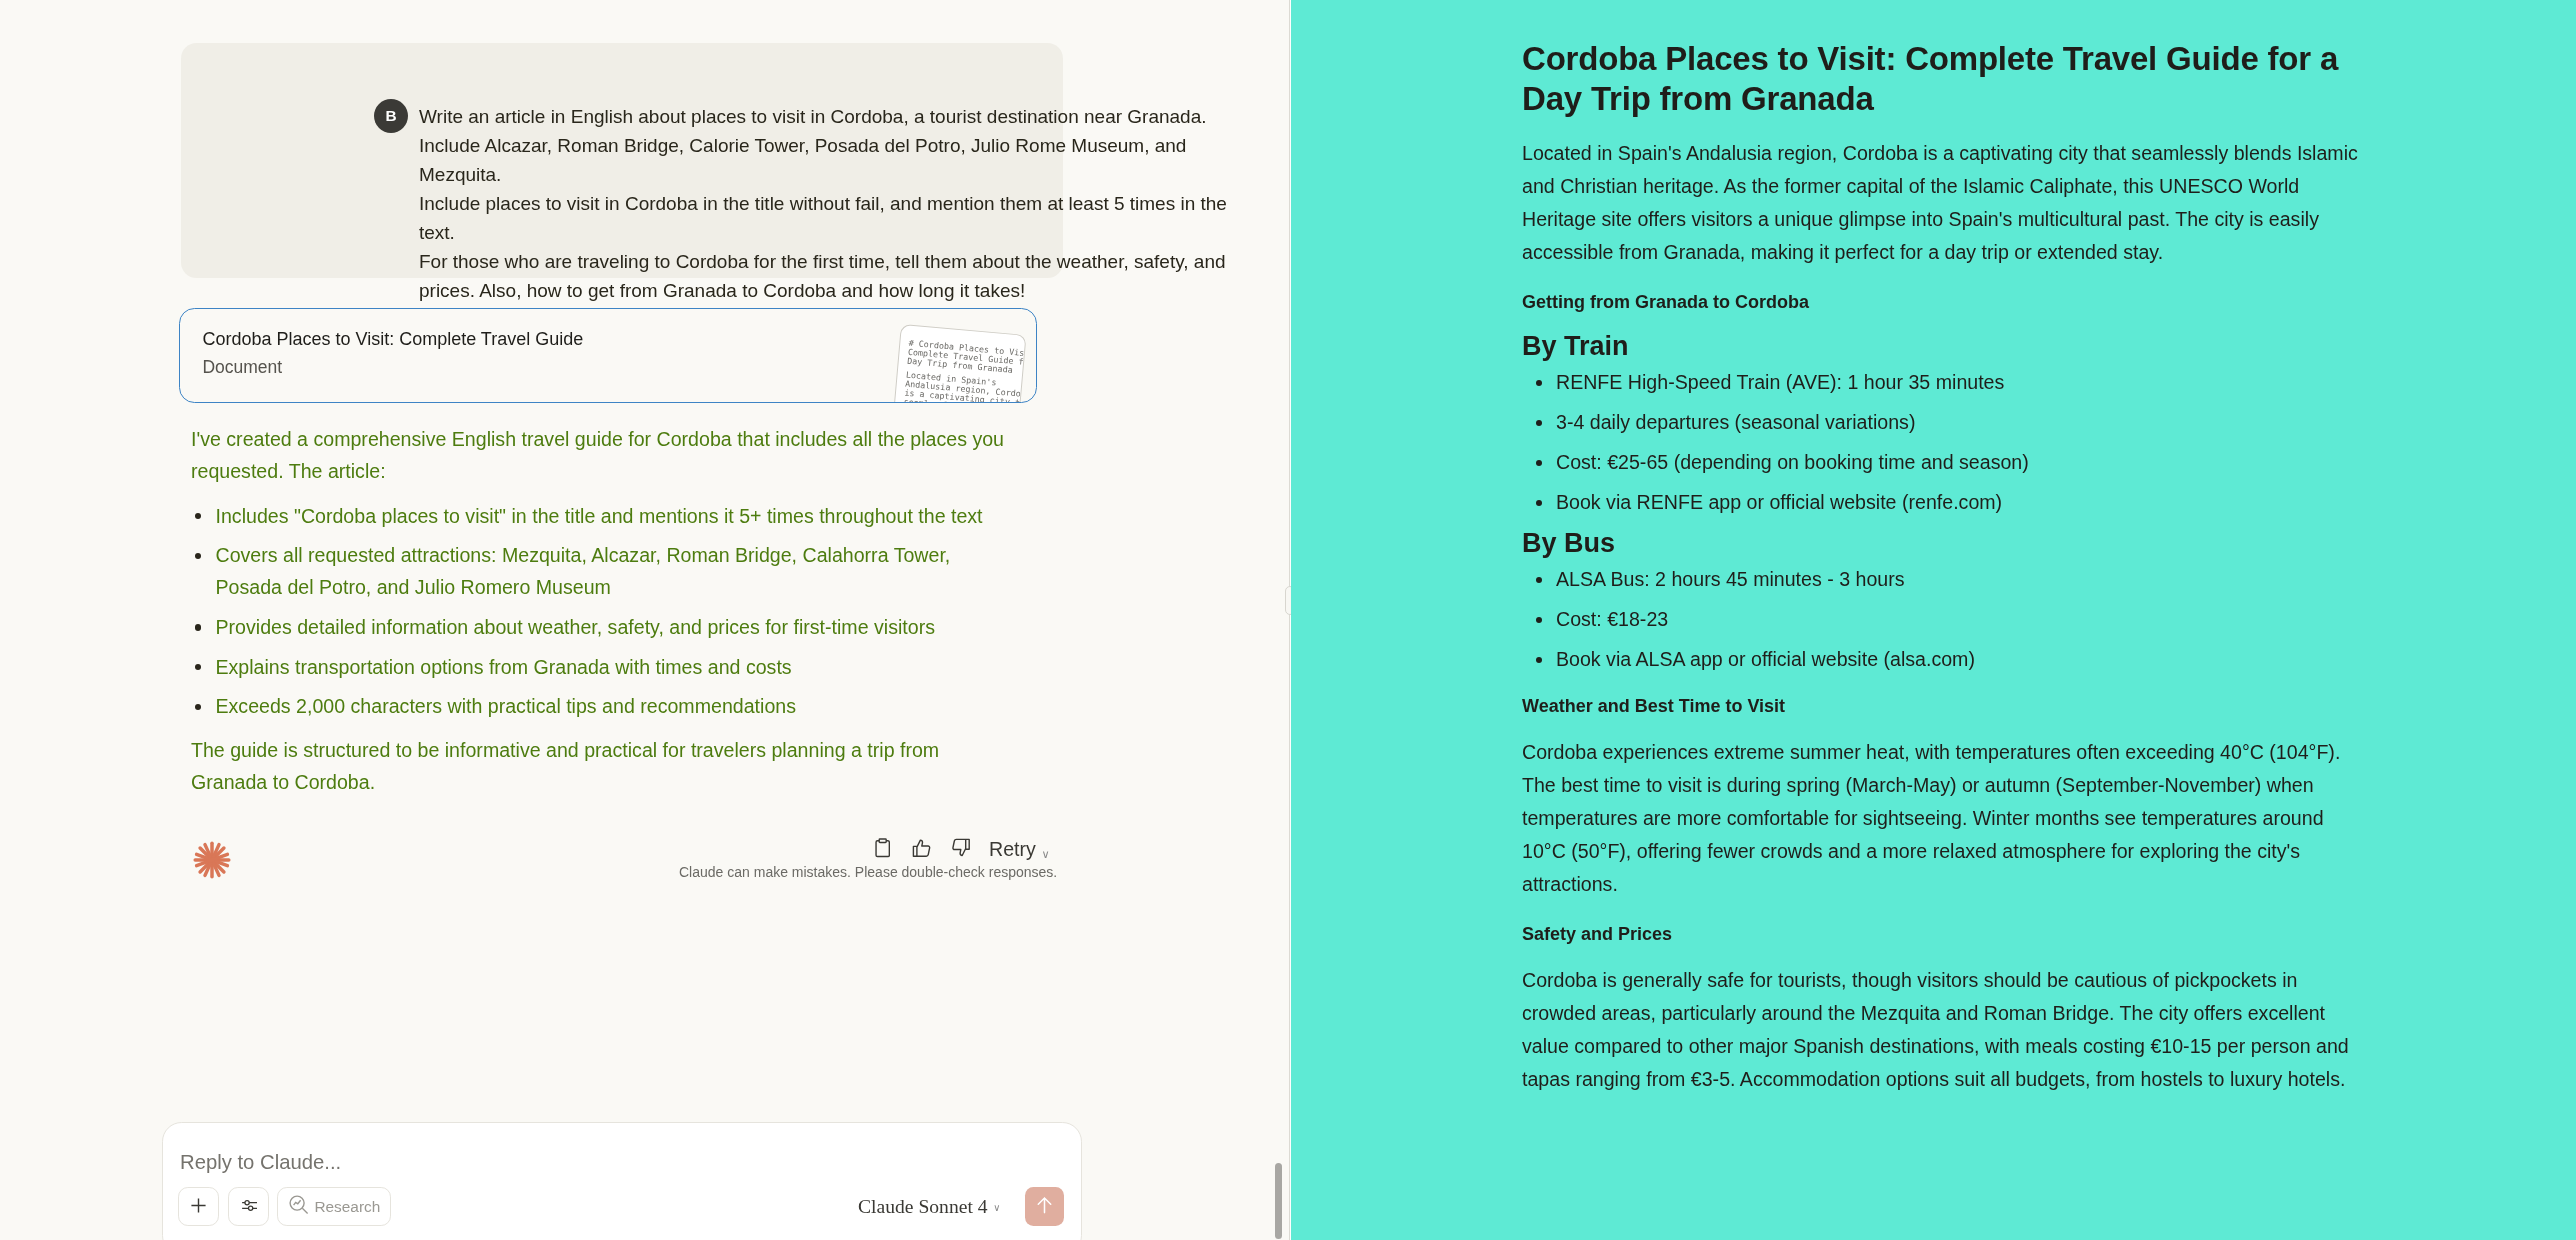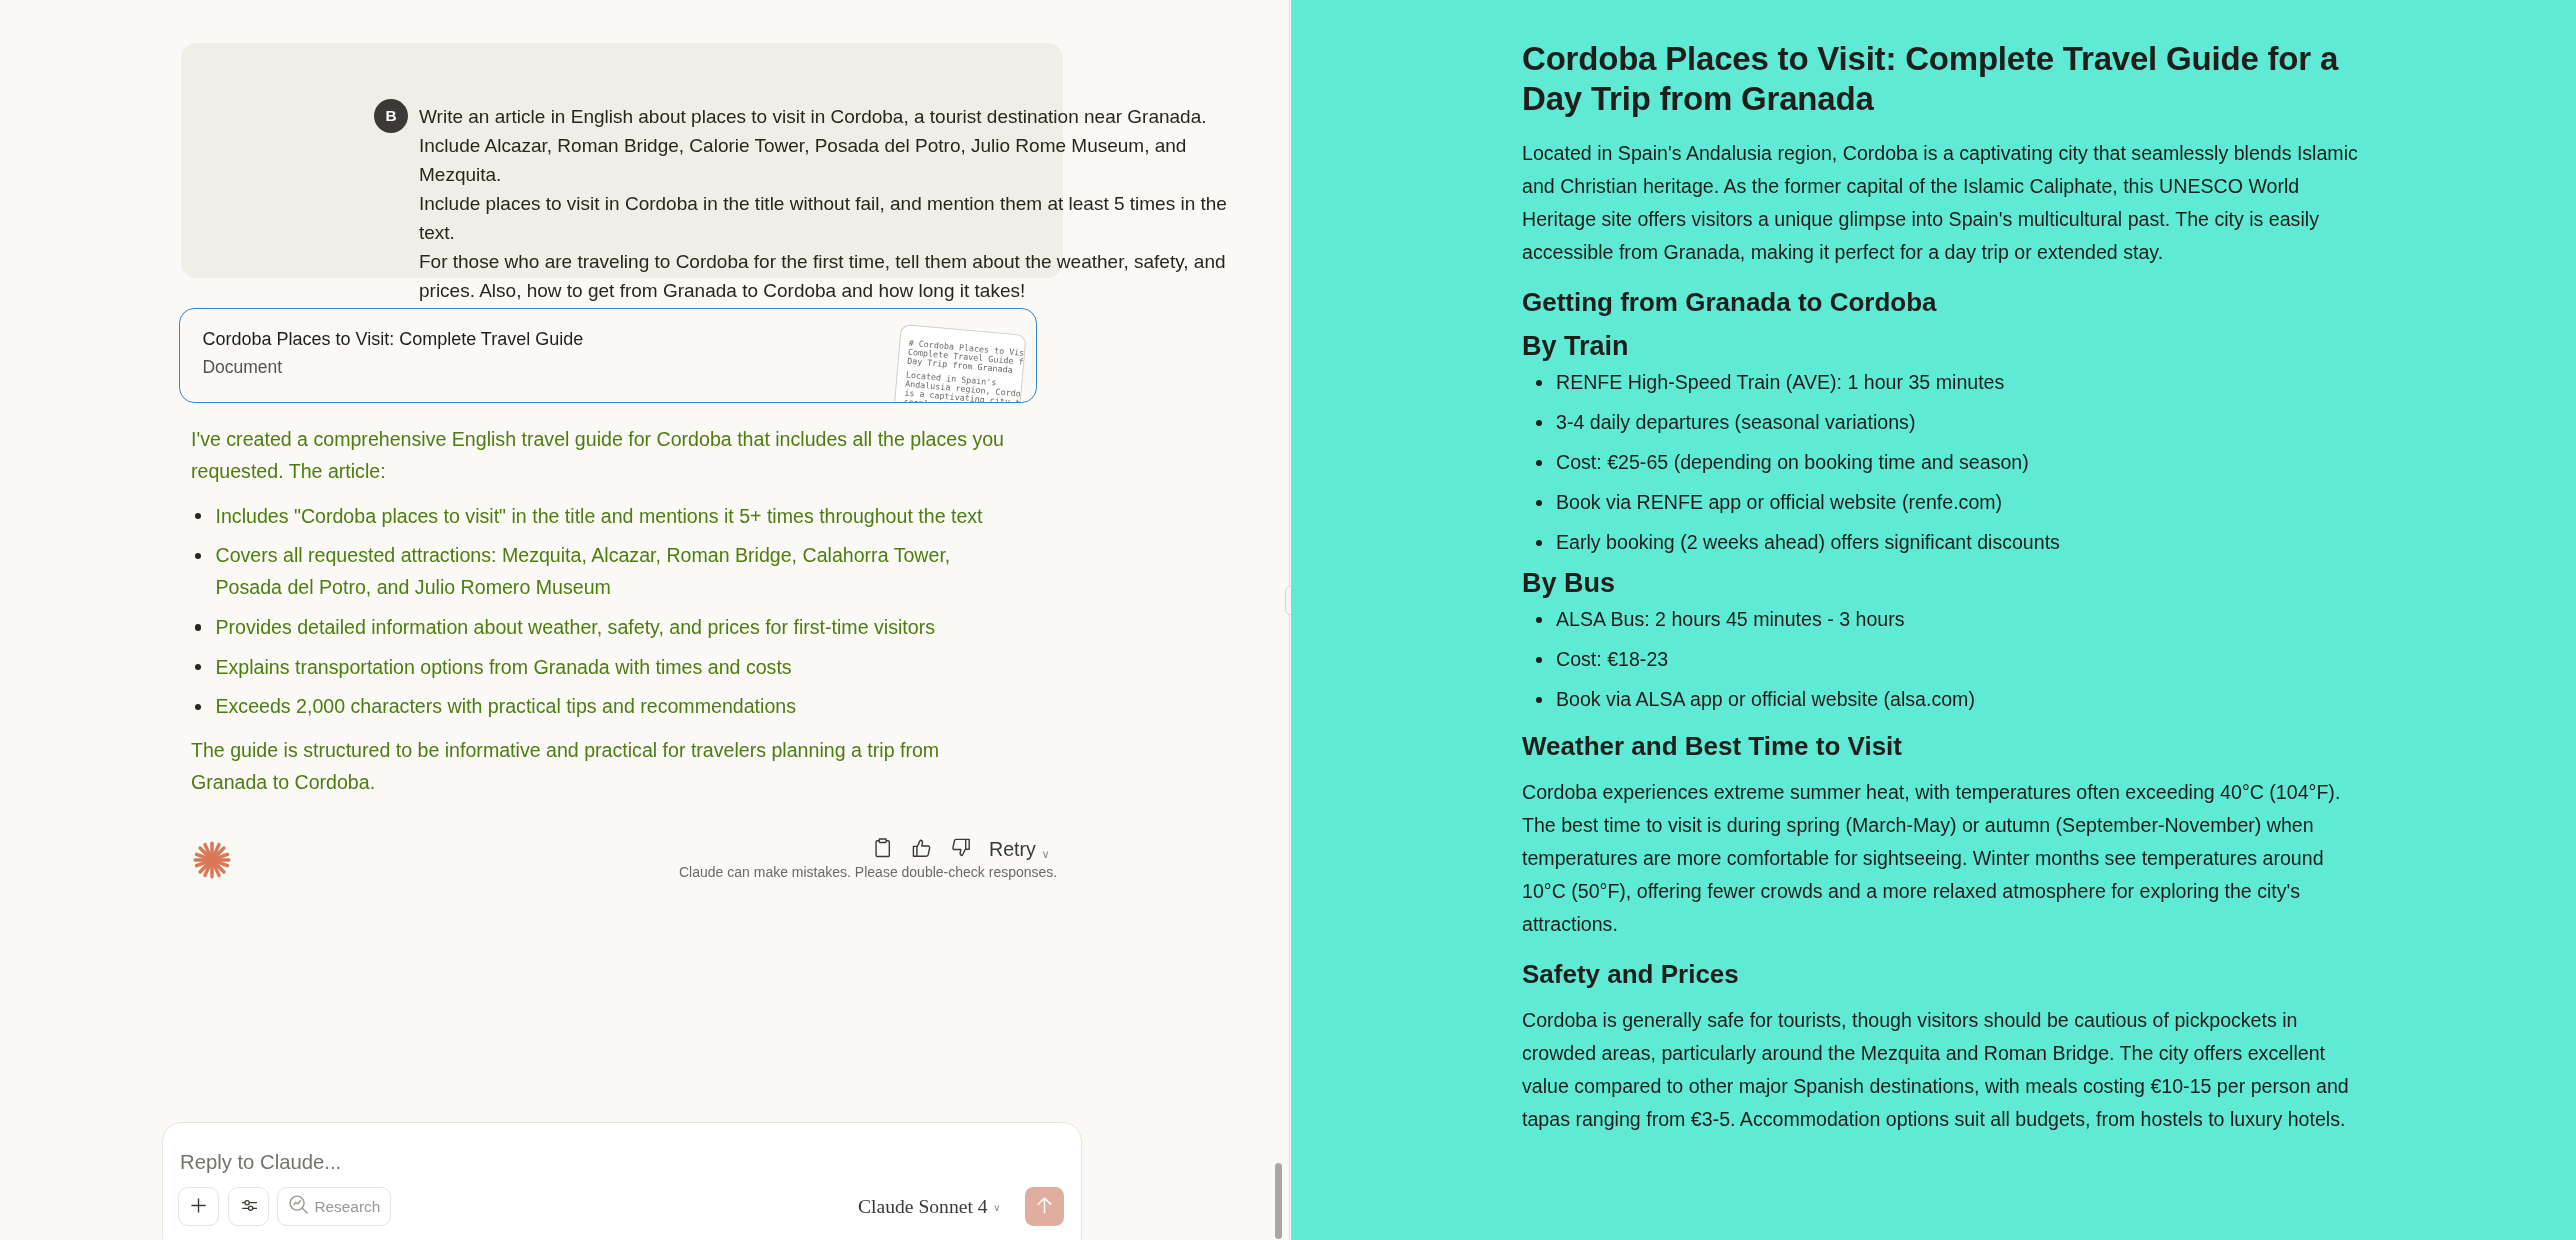--- a/index.html
+++ b/index.html
@@ -114,21 +114,21 @@
 
   
   .doc-panel {
     position: absolute; left: 1291px; top: 0; width: 1285px; height: 1240px;
     background: #5eead4; overflow: hidden;
   }
   .doc {
     position: absolute; left: 231px; top: 39px; width: 840px; color: #1f1e1a;
   }
   .doc h1 { font-size: 33px; line-height: 40px; font-weight: bold; margin-bottom: 18px; letter-spacing: -0.2px; }
-  .doc h2 { font-size: 26px; line-height: 32px; font-weight: bold; margin: 17px 0 14px 0; }
+  .doc h2 { font-size: 18px; line-height: 32px; font-weight: bold; margin: 17px 0 14px 0; }
   .doc h3 { font-size: 27px; line-height: 28px; font-weight: bold; margin: 4.2px 0 8.4px 0; }
   .doc p { font-size: 19.6px; line-height: 33px; margin-bottom: 9.8px; }
   .doc ul { list-style: none; margin-bottom: 12.6px; }
   .doc li { position: relative; padding-left: 34px; font-size: 19.6px; line-height: 28px; margin-bottom: 12px; }
   .doc li::before {
     content: ""; position: absolute; left: 14px; top: 11.2px; width: 6.3px; height: 6.3px;
     border-radius: 50%; background: #1f1e1a;
   }
 </style>
 </head>
@@ -274,21 +274,20 @@
     <h1>Cordoba Places to Visit: Complete Travel Guide for a Day Trip from Granada</h1>
     <p>Located in Spain's Andalusia region, Cordoba is a captivating city that seamlessly blends Islamic and Christian heritage. As the former capital of the Islamic Caliphate, this UNESCO World Heritage site offers visitors a unique glimpse into Spain's multicultural past. The city is easily accessible from Granada, making it perfect for a day trip or extended stay.</p>
 
     <h2>Getting from Granada to Cordoba</h2>
     <h3>By Train</h3>
     <ul>
       <li>RENFE High-Speed Train (AVE): 1 hour 35 minutes</li>
       <li>3-4 daily departures (seasonal variations)</li>
       <li>Cost: €25-65 (depending on booking time and season)</li>
       <li>Book via RENFE app or official website (renfe.com)</li>
-      <li>Early booking (2 weeks ahead) offers significant discounts</li>
     </ul>
     <h3>By Bus</h3>
     <ul>
       <li>ALSA Bus: 2 hours 45 minutes - 3 hours</li>
       <li>Cost: €18-23</li>
       <li>Book via ALSA app or official website (alsa.com)</li>
     </ul>
 
     <h2>Weather and Best Time to Visit</h2>
     <p>Cordoba experiences extreme summer heat, with temperatures often exceeding 40°C (104°F). The best time to visit is during spring (March-May) or autumn (September-November) when temperatures are more comfortable for sightseeing. Winter months see temperatures around 10°C (50°F), offering fewer crowds and a more relaxed atmosphere for exploring the city's attractions.</p>

